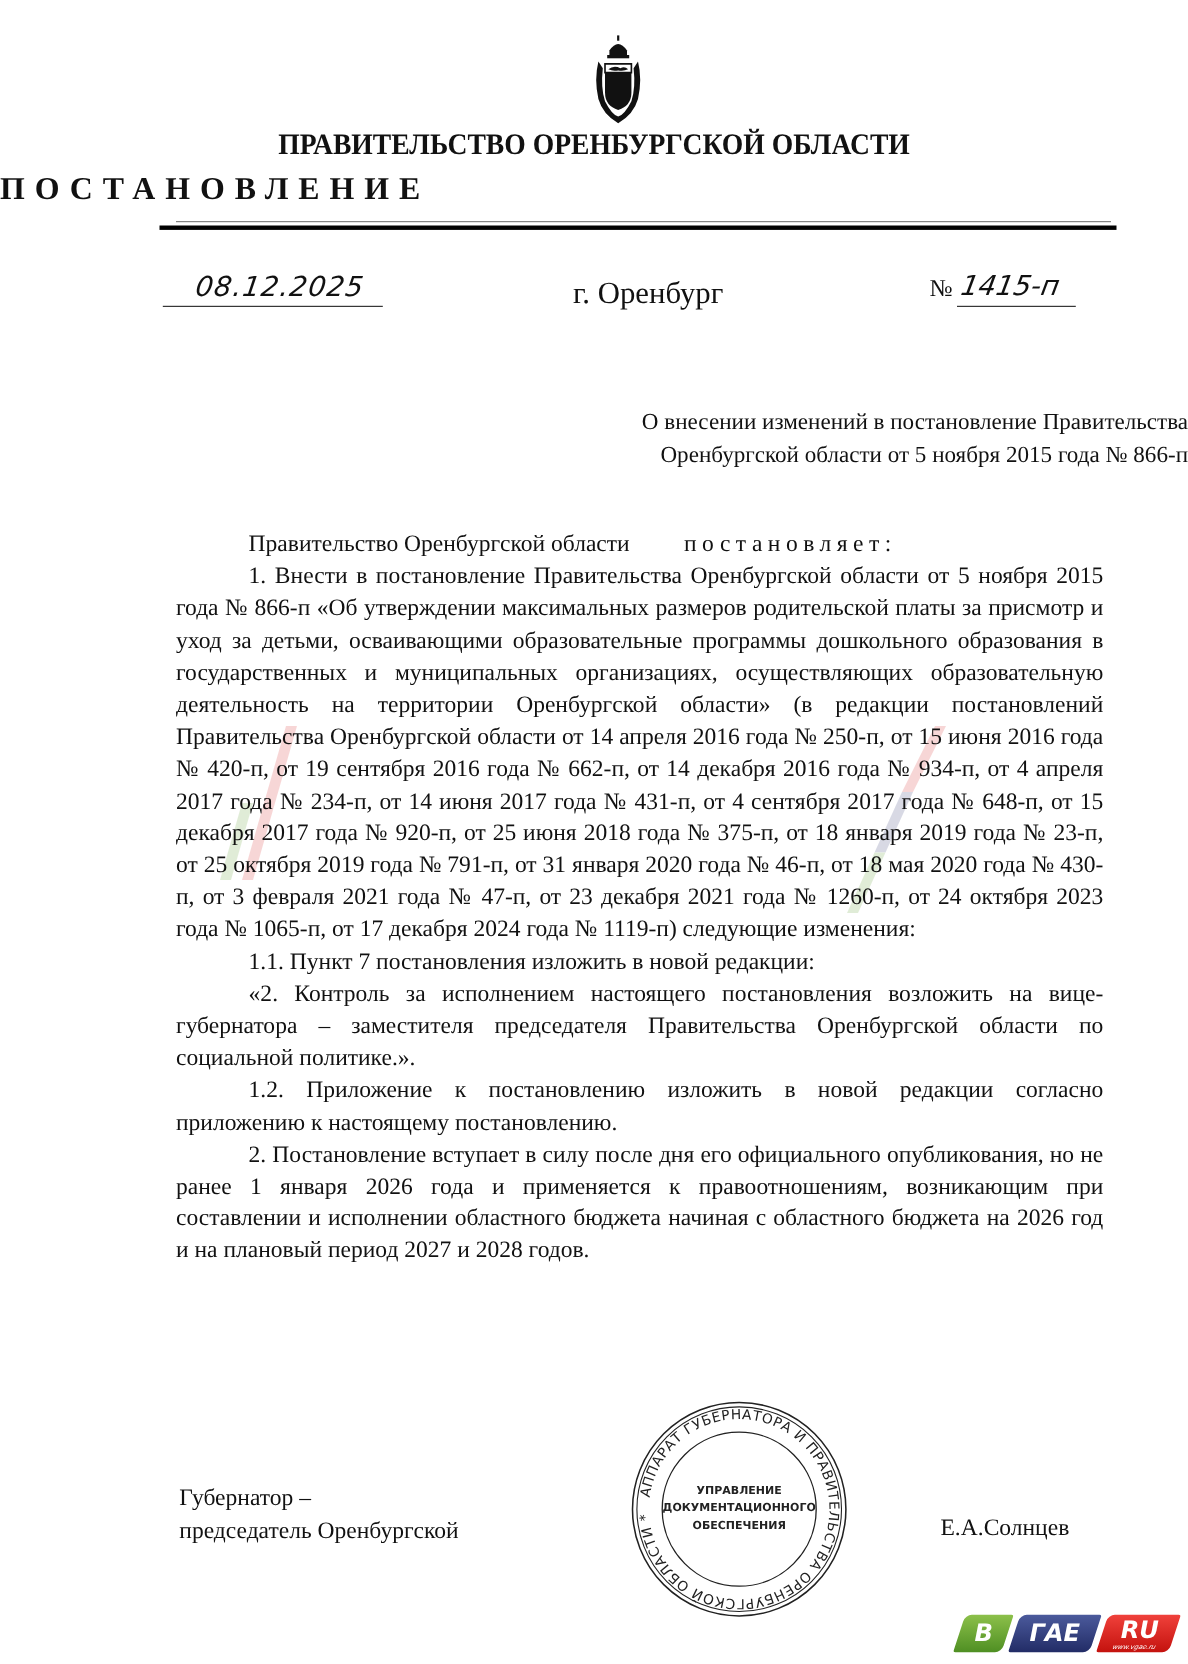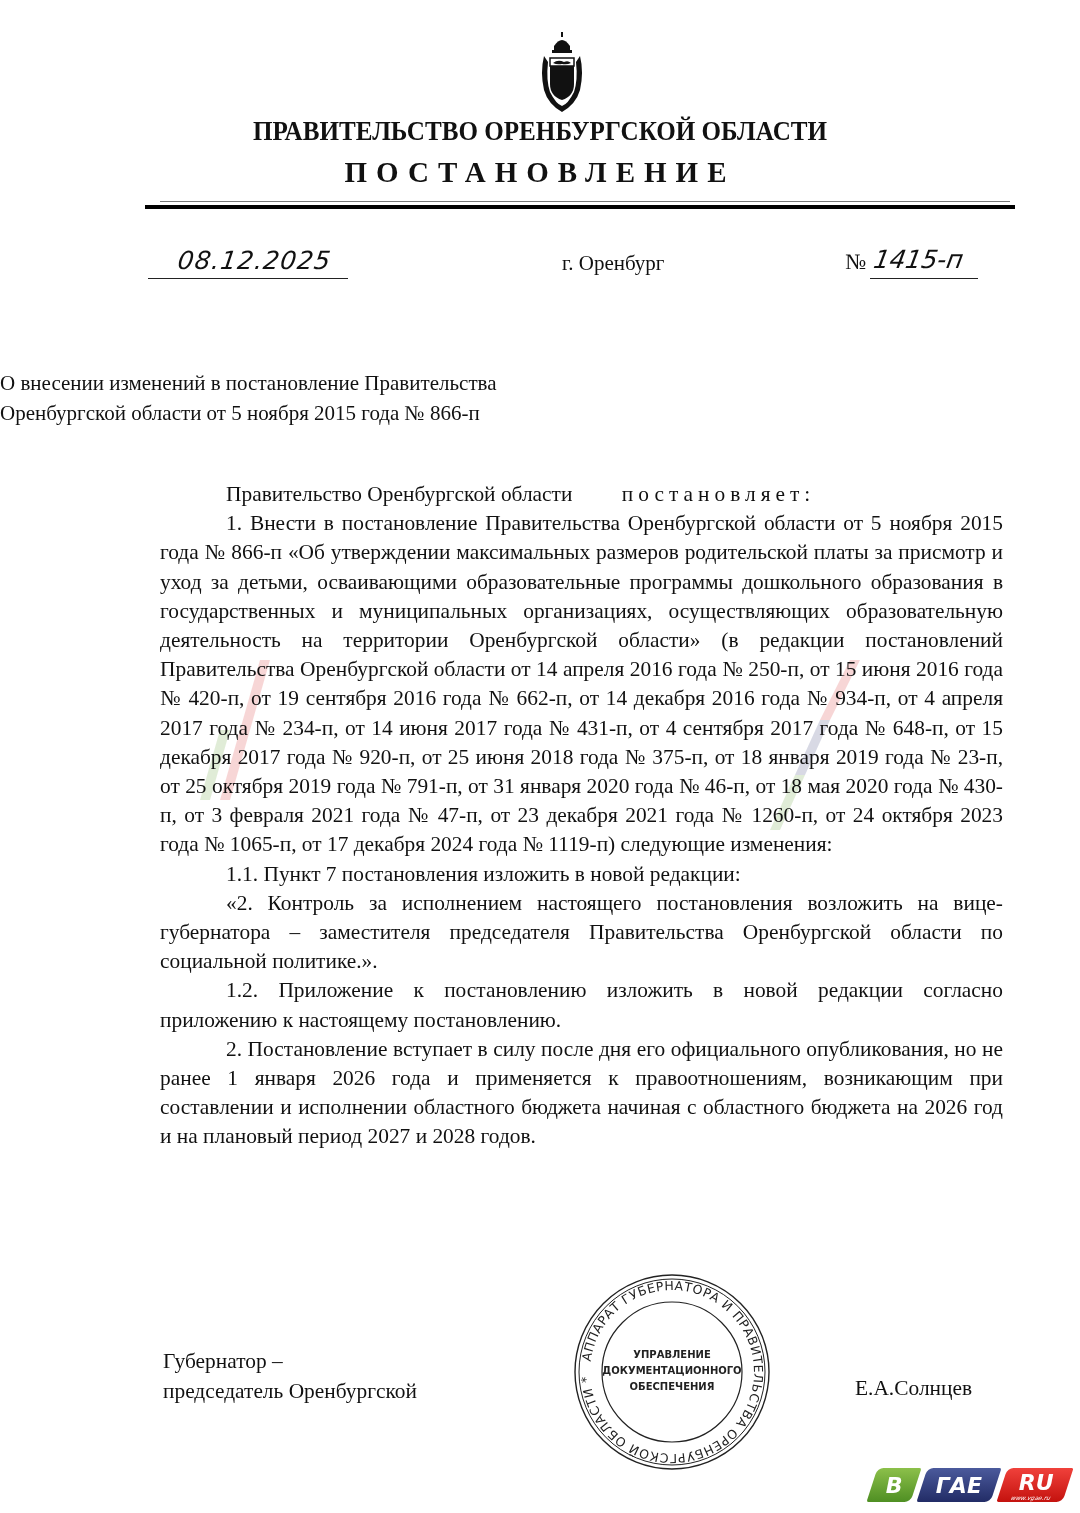--- a/index.html
+++ b/index.html
@@ -6,36 +6,36 @@
   body { width: 1080px; height: 1513px; position: relative; overflow: hidden;
          font-family: "Liberation Serif", "DejaVu Serif", serif; color: #111; }
   .abs { position: absolute; }
 
   
   #emblem { left: 540px; top: 32px; width: 44px; height: 82px; }
 
   .org-title { left: 0; width: 1080px; top: 116px; text-align: center;
                font-weight: bold; font-size: 27px; letter-spacing: 0px;
                transform: scaleX(0.93); transform-origin: center; }
-  .doc-type { left: 0; width: 1080px; top: 156px; text-align: center;
+  .doc-type { left: 0; width: 1080px; top: 156px; 
               font-weight: bold; font-size: 29px; letter-spacing: 9px; }
   .rule-thick { left: 145px; width: 870px; top: 205px; height: 4px; background: #000; }
   .rule-thin { left: 160px; width: 850px; top: 201px; height: 1px; background: #777; }
 
   
   .date-field { left: 148px; top: 248px; width: 200px; height: 30px; border-bottom: 1.5px solid #222; }
   .date-text { left: 178px; top: 246px; font-family: "DejaVu Sans", sans-serif; font-style: italic;
                font-size: 25px; letter-spacing: 1px; transform: skewX(-8deg); color: #111; }
-  .city { left: 521px; top: 251px; font-size: 21px; margin-left: 41px; }
+  .city { left: 521px; top: 251px; font-size: 28px; }
   .num-label { left: 845px; top: 249px; font-size: 22px; }
   .num-field { left: 870px; top: 248px; width: 108px; height: 30px; border-bottom: 1.5px solid #222; }
   .num-text { left: 874px; top: 245px; font-family: "DejaVu Sans", sans-serif; font-style: italic;
               font-size: 25px; transform: skewX(-10deg); color: #111; }
 
-  .subject { left: 0; width: 1080px; top: 368px; text-align: left; font-size: 21px; line-height: 30px; }
+  .subject { left: 0; width: 1080px; top: 368px; text-align: right; font-size: 21px; line-height: 30px; }
 
   
   .body { left: 160px; width: 843px; top: 480px; font-size: 21.4px; line-height: 29.2px; }
   .body p { margin: 0; text-align: justify; text-align-last: left; }
   .body p.indent { text-indent: 66px; }
   .body .spaced { letter-spacing: 5px; margin-left: 44px; }
 
   
   .sig-left { left: 163px; top: 1346px; font-size: 21.4px; line-height: 30px; }
   .sig-right { left: 855px; top: 1376px; font-size: 21.4px; }

